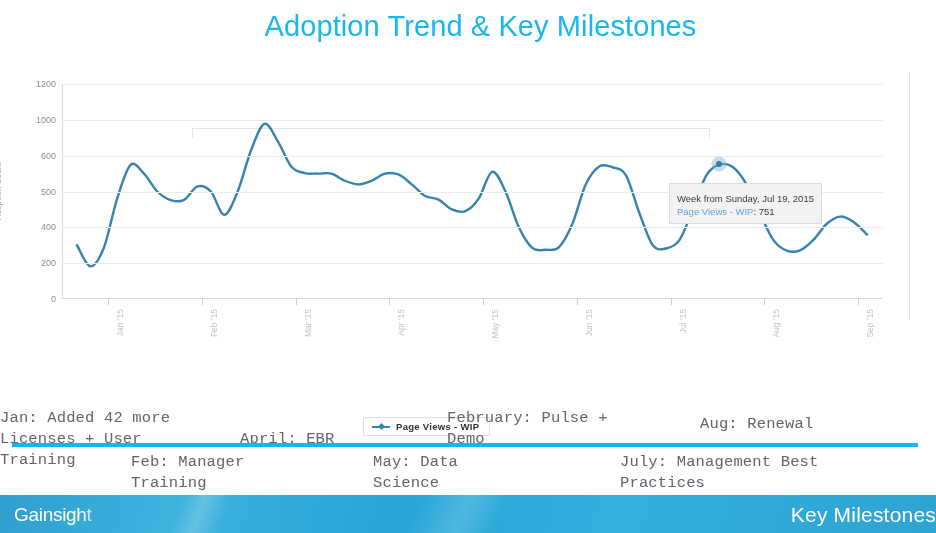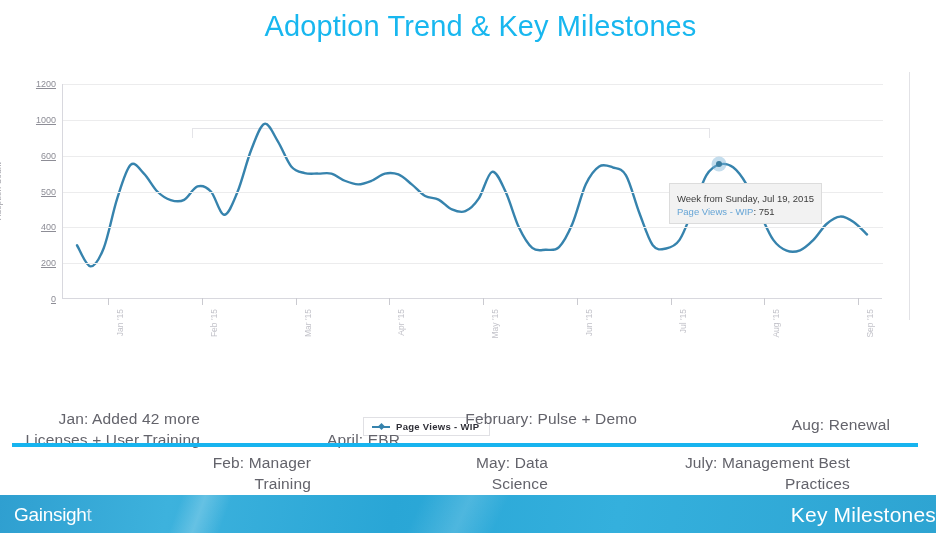--- a/index.html
+++ b/index.html
@@ -49,21 +49,20 @@
     border-left: 1px solid #d8d8de;
     border-bottom: 1px solid #d8d8de;
   }
   .plot .gridline {
     position: absolute; left: 0; width: 820px; height: 1px; background: #ececed;
   }
   .ytick {
     position: absolute; right: 100%; margin-right: 7px;
     font-size: 9px; color: #8d8d96; transform: translateY(-50%);
     white-space: nowrap;
-    text-decoration: underline;
   }
   .xtickmark { position: absolute; top: 100%; width: 1px; height: 7px; background: #cacad0; }
   .xtick {
     position: absolute; top: 100%; margin-top: 11px;
     font-size: 8.5px; color: #c2c2c9; white-space: nowrap;
     transform-origin: left top; transform: rotate(-90deg) translate(-100%, 0);
     margin-left: 3px;
   }
   .series-svg { position: absolute; left: 0; top: 0; }
 
@@ -99,23 +98,24 @@
   }
   .legend-swatch::after {
     content: ""; position: absolute; left: 7px; top: 1px; width: 5px; height: 5px;
     background: #3683ad; transform: rotate(45deg);
   }
   .legend-label { font-size: 9.5px; font-weight: bold; color: #2f2f37; letter-spacing: .3px; }
 
   
   .milestones { position: absolute; left: 0; top: 398px; width: 936px; height: 100px; }
   .ms-item {
-    position: absolute; text-align: right;
+    position: absolute; text-align: left;
     font-size: 15.5px; line-height: 21px; color: #63636b;
     letter-spacing: .15px;
+    font-family: Liberation Mono, monospace;
   }
   .ms-rule {
     position: absolute; left: 12px; top: 45px; width: 906px; height: 4px;
     background: #17b4ef;
   }
 
   
   .footer {
     position: absolute; left: 0; bottom: 0; width: 936px; height: 38px;
     background: linear-gradient(100deg,#2f9fd0 0%, #3db2dd 18%, #29a6d6 42%, #34b0dd 66%, #2ea4d2 100%);

